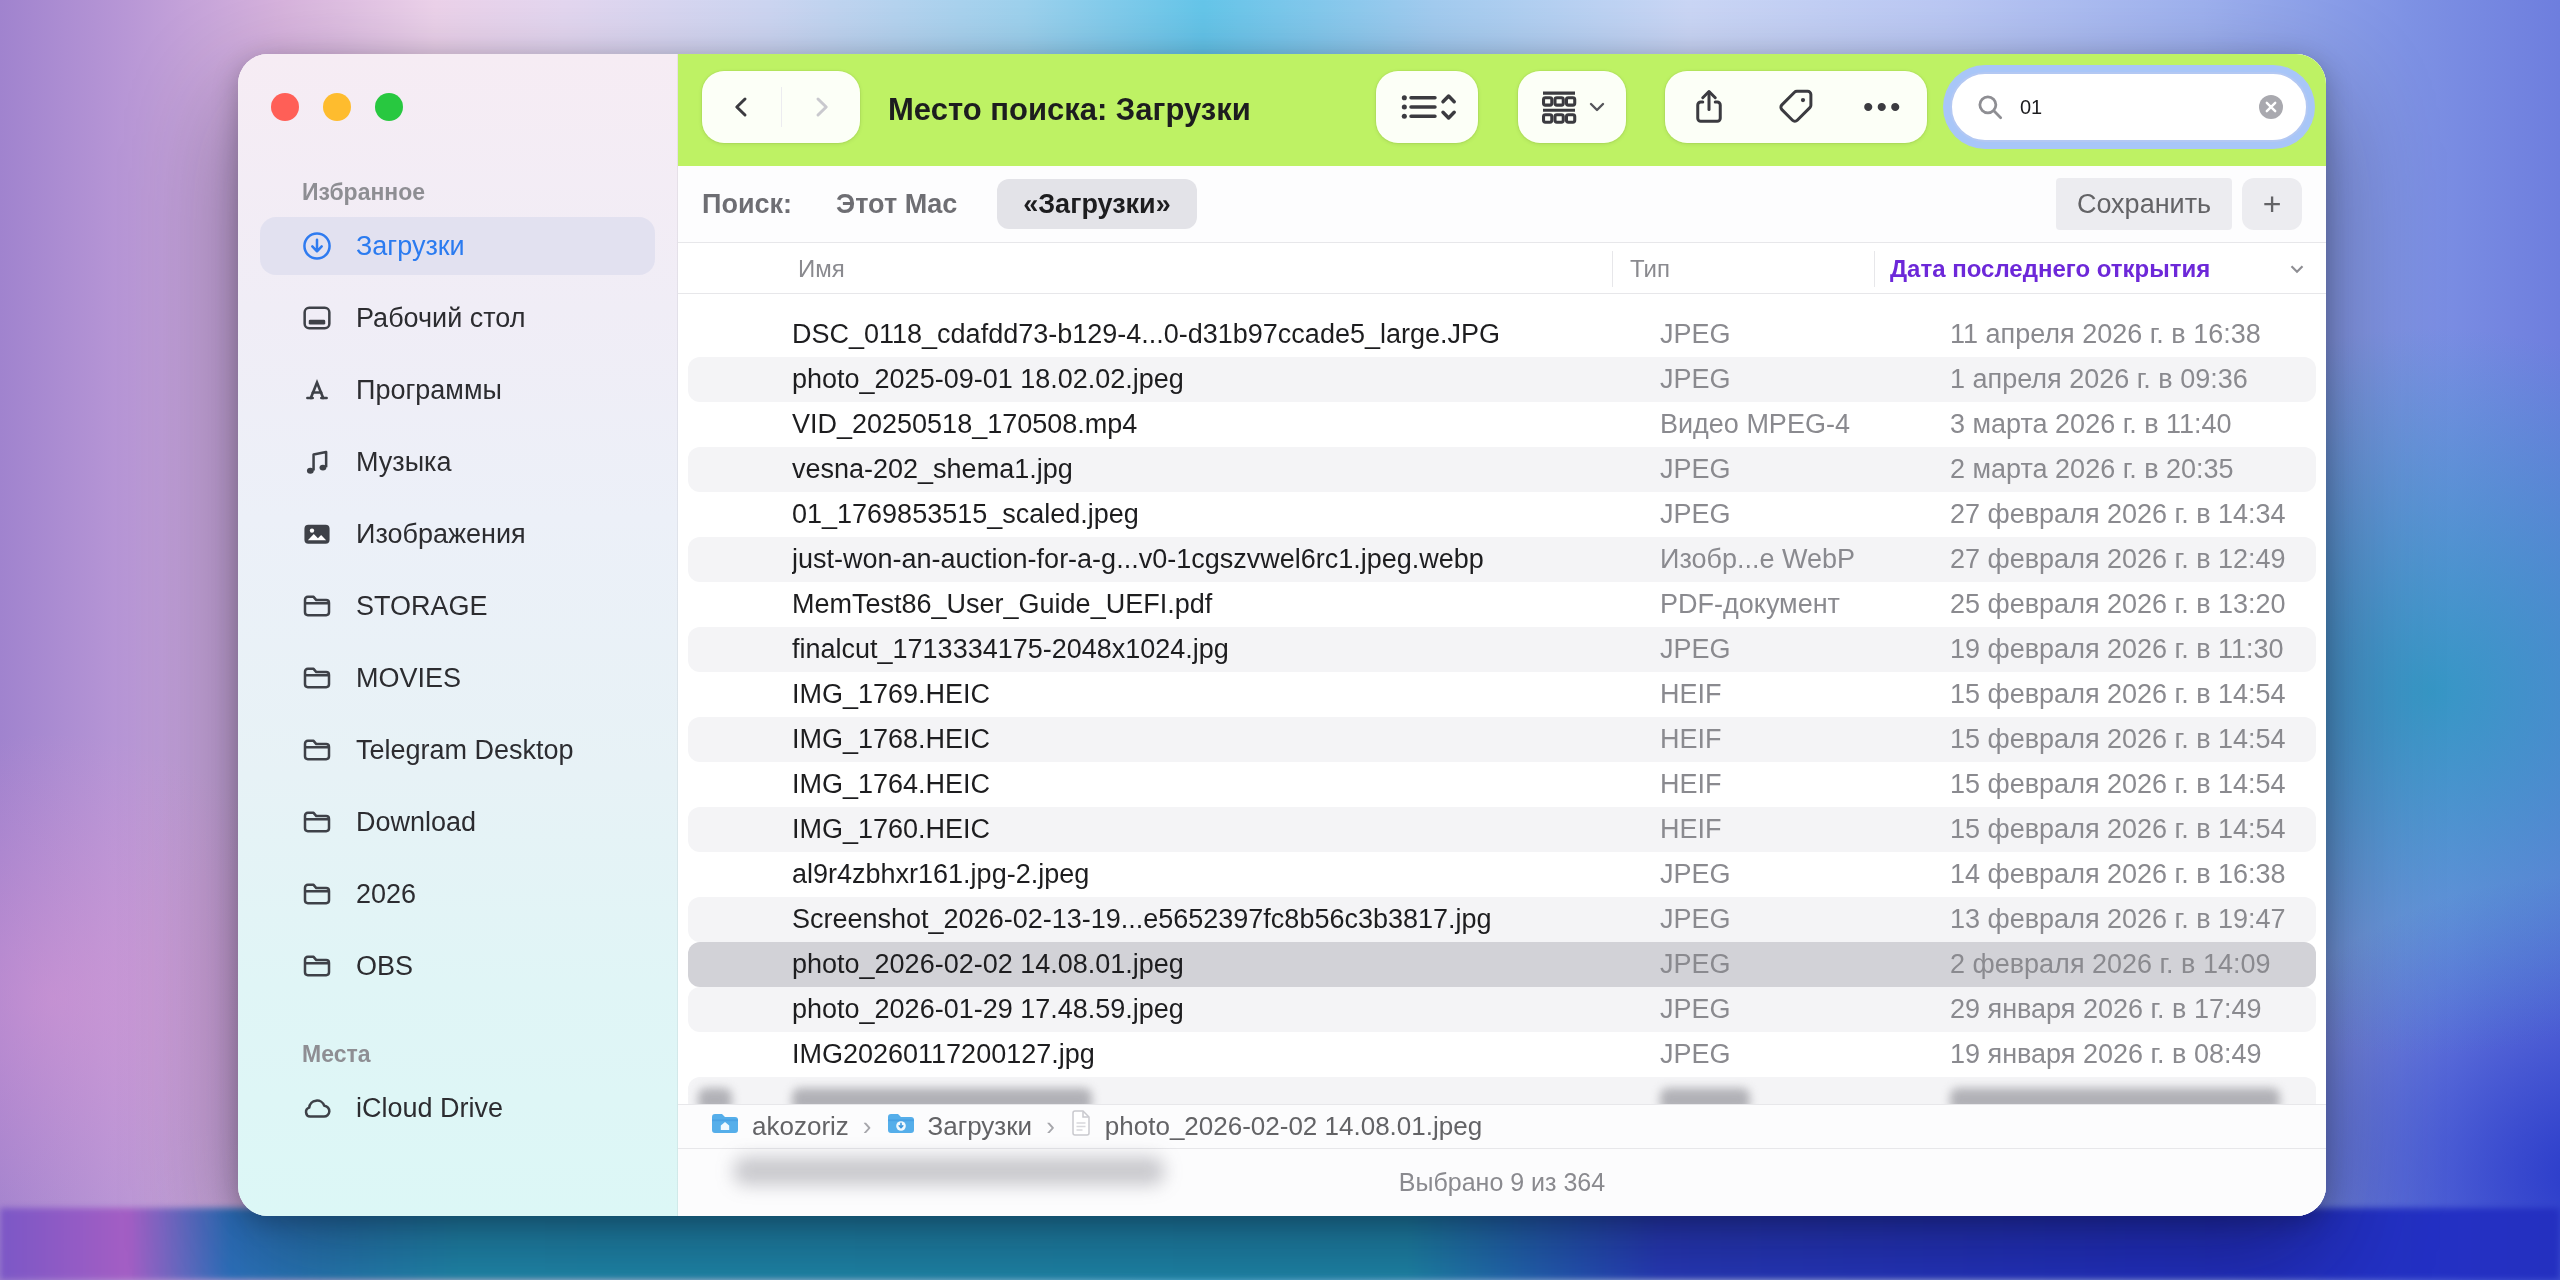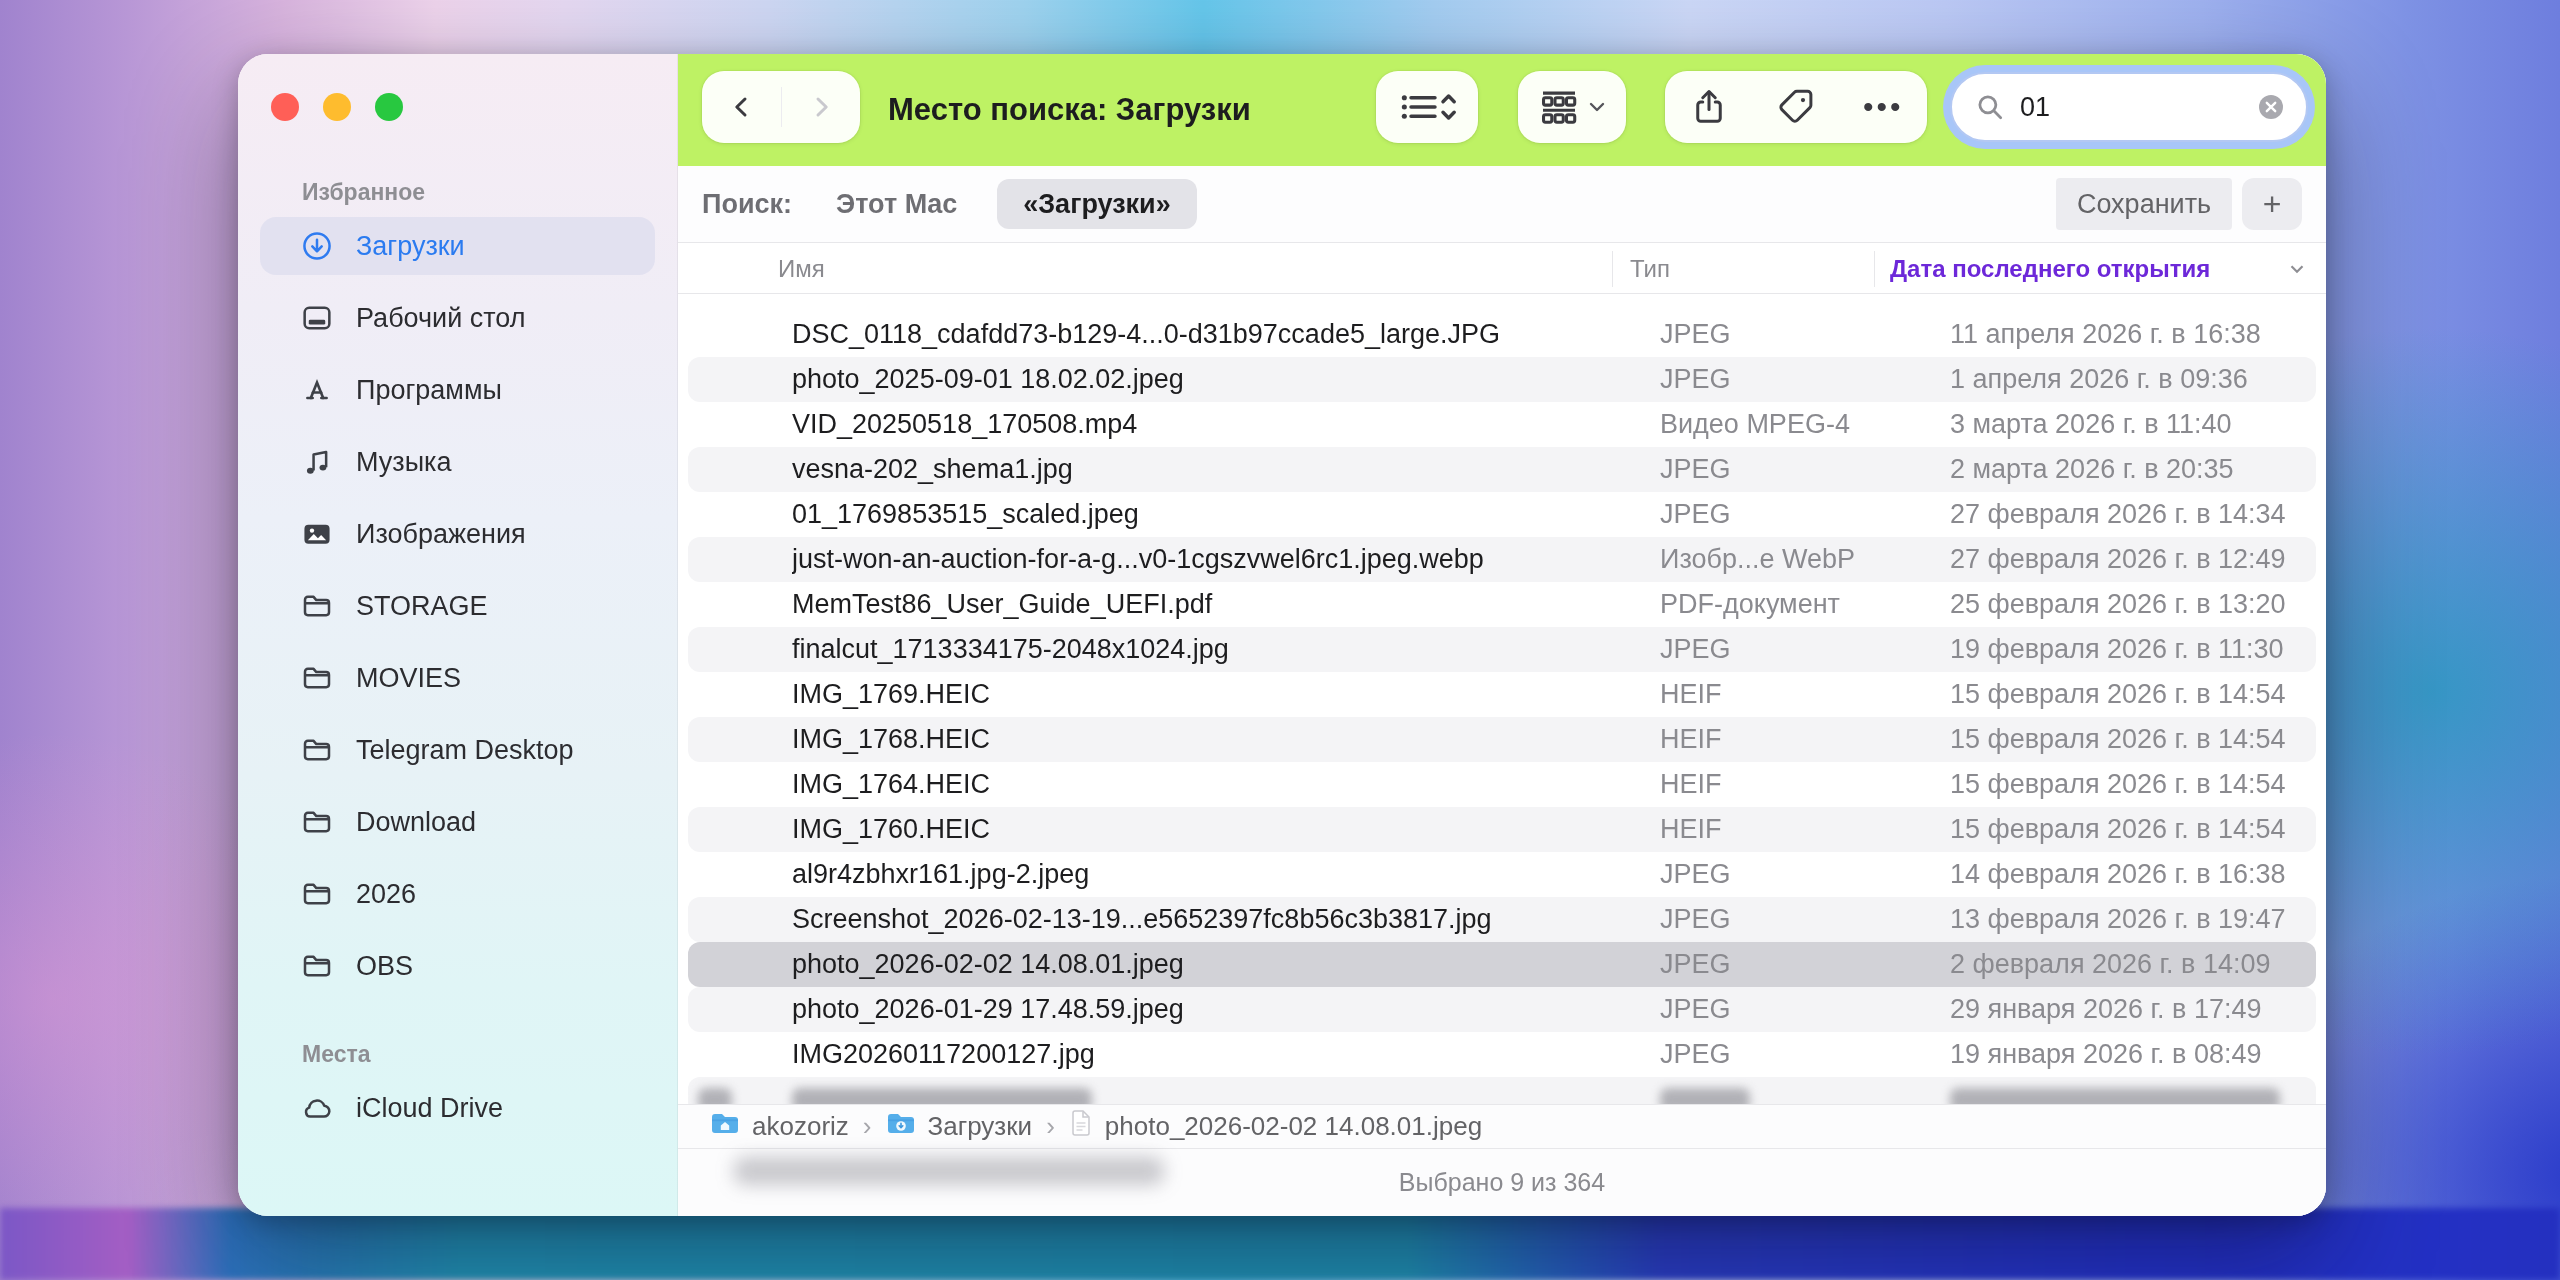--- a/index.html
+++ b/index.html
@@ -61,42 +61,42 @@
   .win-title { position:absolute; left:210px; top:0; height:112px; display:flex; align-items:center;
     font-size:31px; font-weight:700; color:#1d1d1f; }
   .viewlist-pill { left:698px; width:102px; }
   .group-pill { left:840px; width:108px; gap:6px; }
   .actions-pill { left:987px; width:262px; justify-content:space-around; }
   .tool-btn { display:flex; align-items:center; justify-content:center; height:72px; }
 
   .search { position:absolute; left:1272px; top:18px; width:358px; height:70px;
     background:#fff; border:2px solid #b3c8f3; border-radius:40px;
     box-shadow:0 0 0 7px #a8c6f8; display:flex; align-items:center; padding:0 20px 0 22px; }
-  .search input { border:none; outline:none; flex:1; font-size:27px; color:#1d1d1f;
+  .search input { border:none; outline:none; flex:1; font-size:20px; color:#1d1d1f;
     font-family:inherit; background:transparent; margin-left:14px; min-width:0; }
 
   
   .scope-bar { height:76px; position:relative; display:flex; align-items:center;
     padding-left:24px; background:#fdfdfe; font-size:27px; }
   .scope-label { color:#6e6e73; font-weight:700; margin-right:44px; }
   .scope-plain { color:#6e6e73; font-weight:600; margin-right:40px; }
   .scope-pill { background:#e3e3e8; color:#1d1d1f; font-weight:700;
     padding:10px 26px; border-radius:12px; }
   .save-btn { position:absolute; right:94px; top:12px; width:176px; height:52px;
     background:#ececf0; border-radius:4px; color:#636366; font-size:27px;
     display:flex; align-items:center; justify-content:center; }
   .add-btn { position:absolute; right:24px; top:12px; width:60px; height:52px;
     background:#ececf0; border-radius:12px; color:#636366; font-size:32px;
     display:flex; align-items:center; justify-content:center; }
 
   
   .thead { height:52px; position:relative; border-top:1px solid #e7e7ea; border-bottom:1px solid #e7e7ea;
     background:#fff; font-size:24px; color:#8a8a8f; }
   .th { position:absolute; top:0; height:52px; display:flex; align-items:center; }
-  .th-name { left:100px; }
+  .th-name { left:120px; }
   .th-type { left:952px; }
   .th-date { left:1212px; color:#6d28d9; font-weight:700; }
   .th-sep { position:absolute; top:8px; height:36px; width:1px; background:#e7e7ea; }
   .th-sort { position:absolute; right:18px; top:15px; }
 
   
   .list { flex:1; overflow:hidden; padding-top:18px; background:#fff; position:relative; }
   .row { height:45px; position:relative; display:grid;
     grid-template-columns:66px 824px 262px 1fr; align-items:center; padding-left:20px;gap:28px; }
   .row::before { content:""; position:absolute; left:10px; right:10px; top:0; bottom:0;

